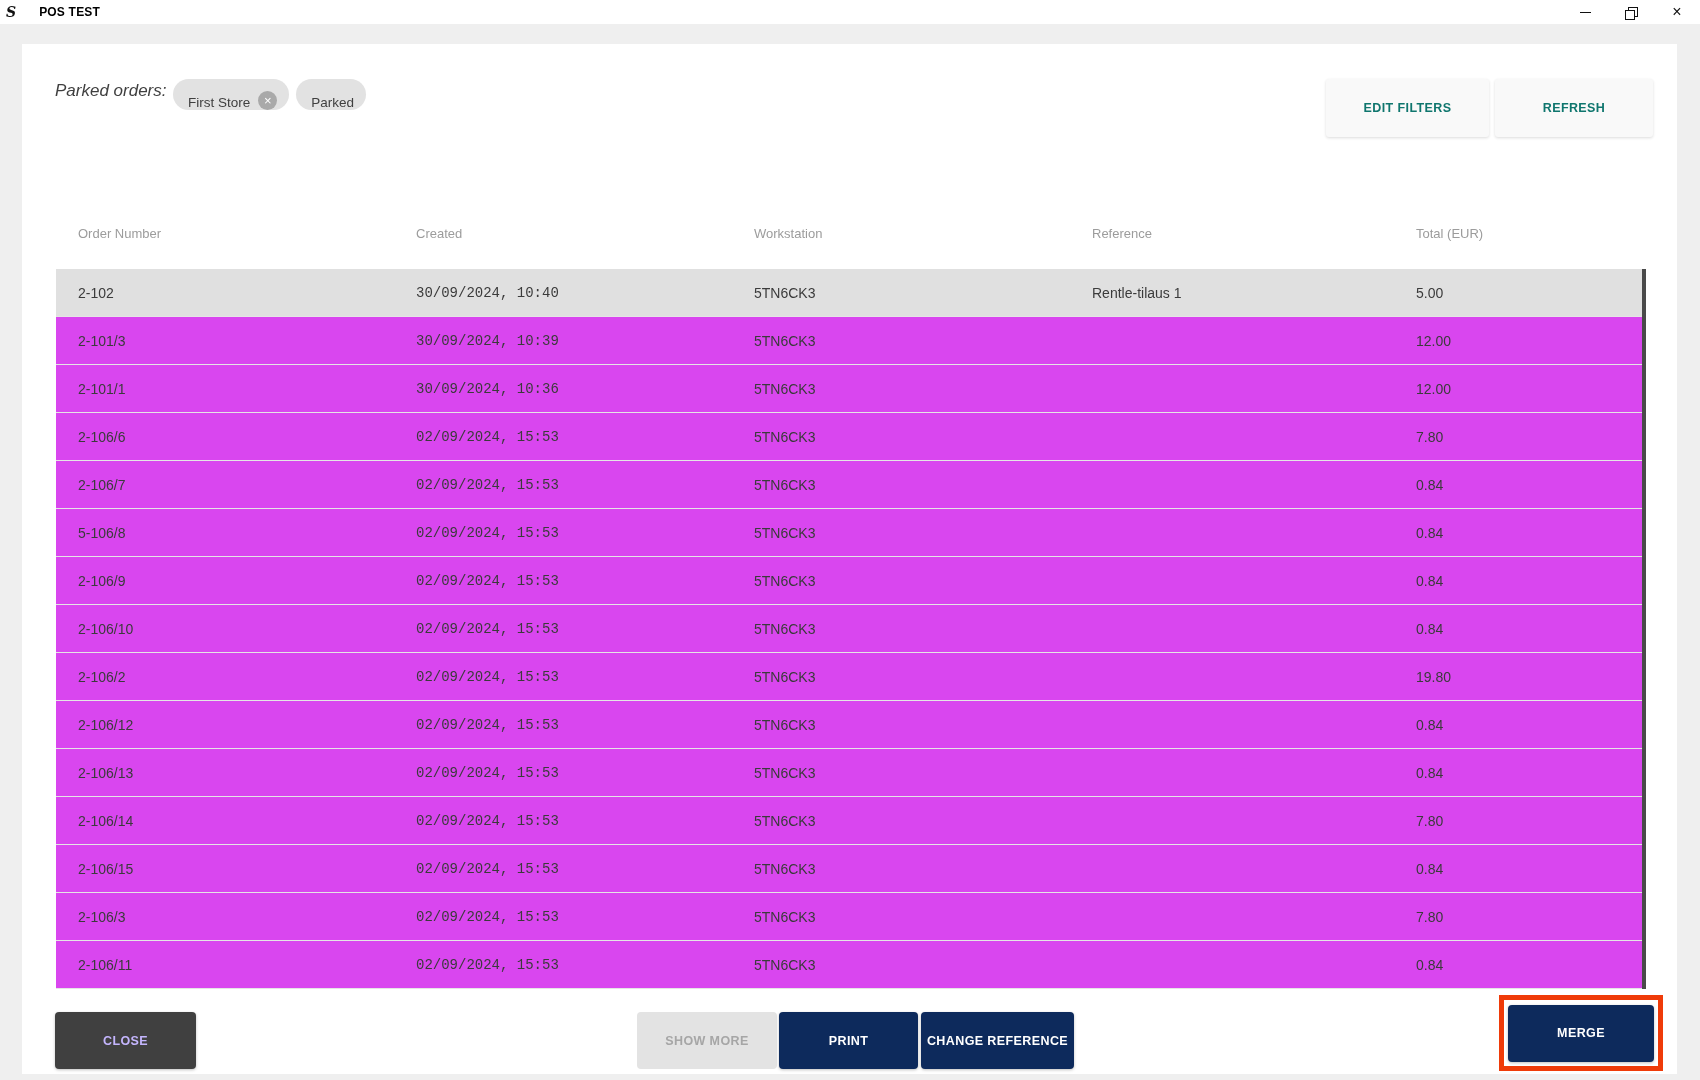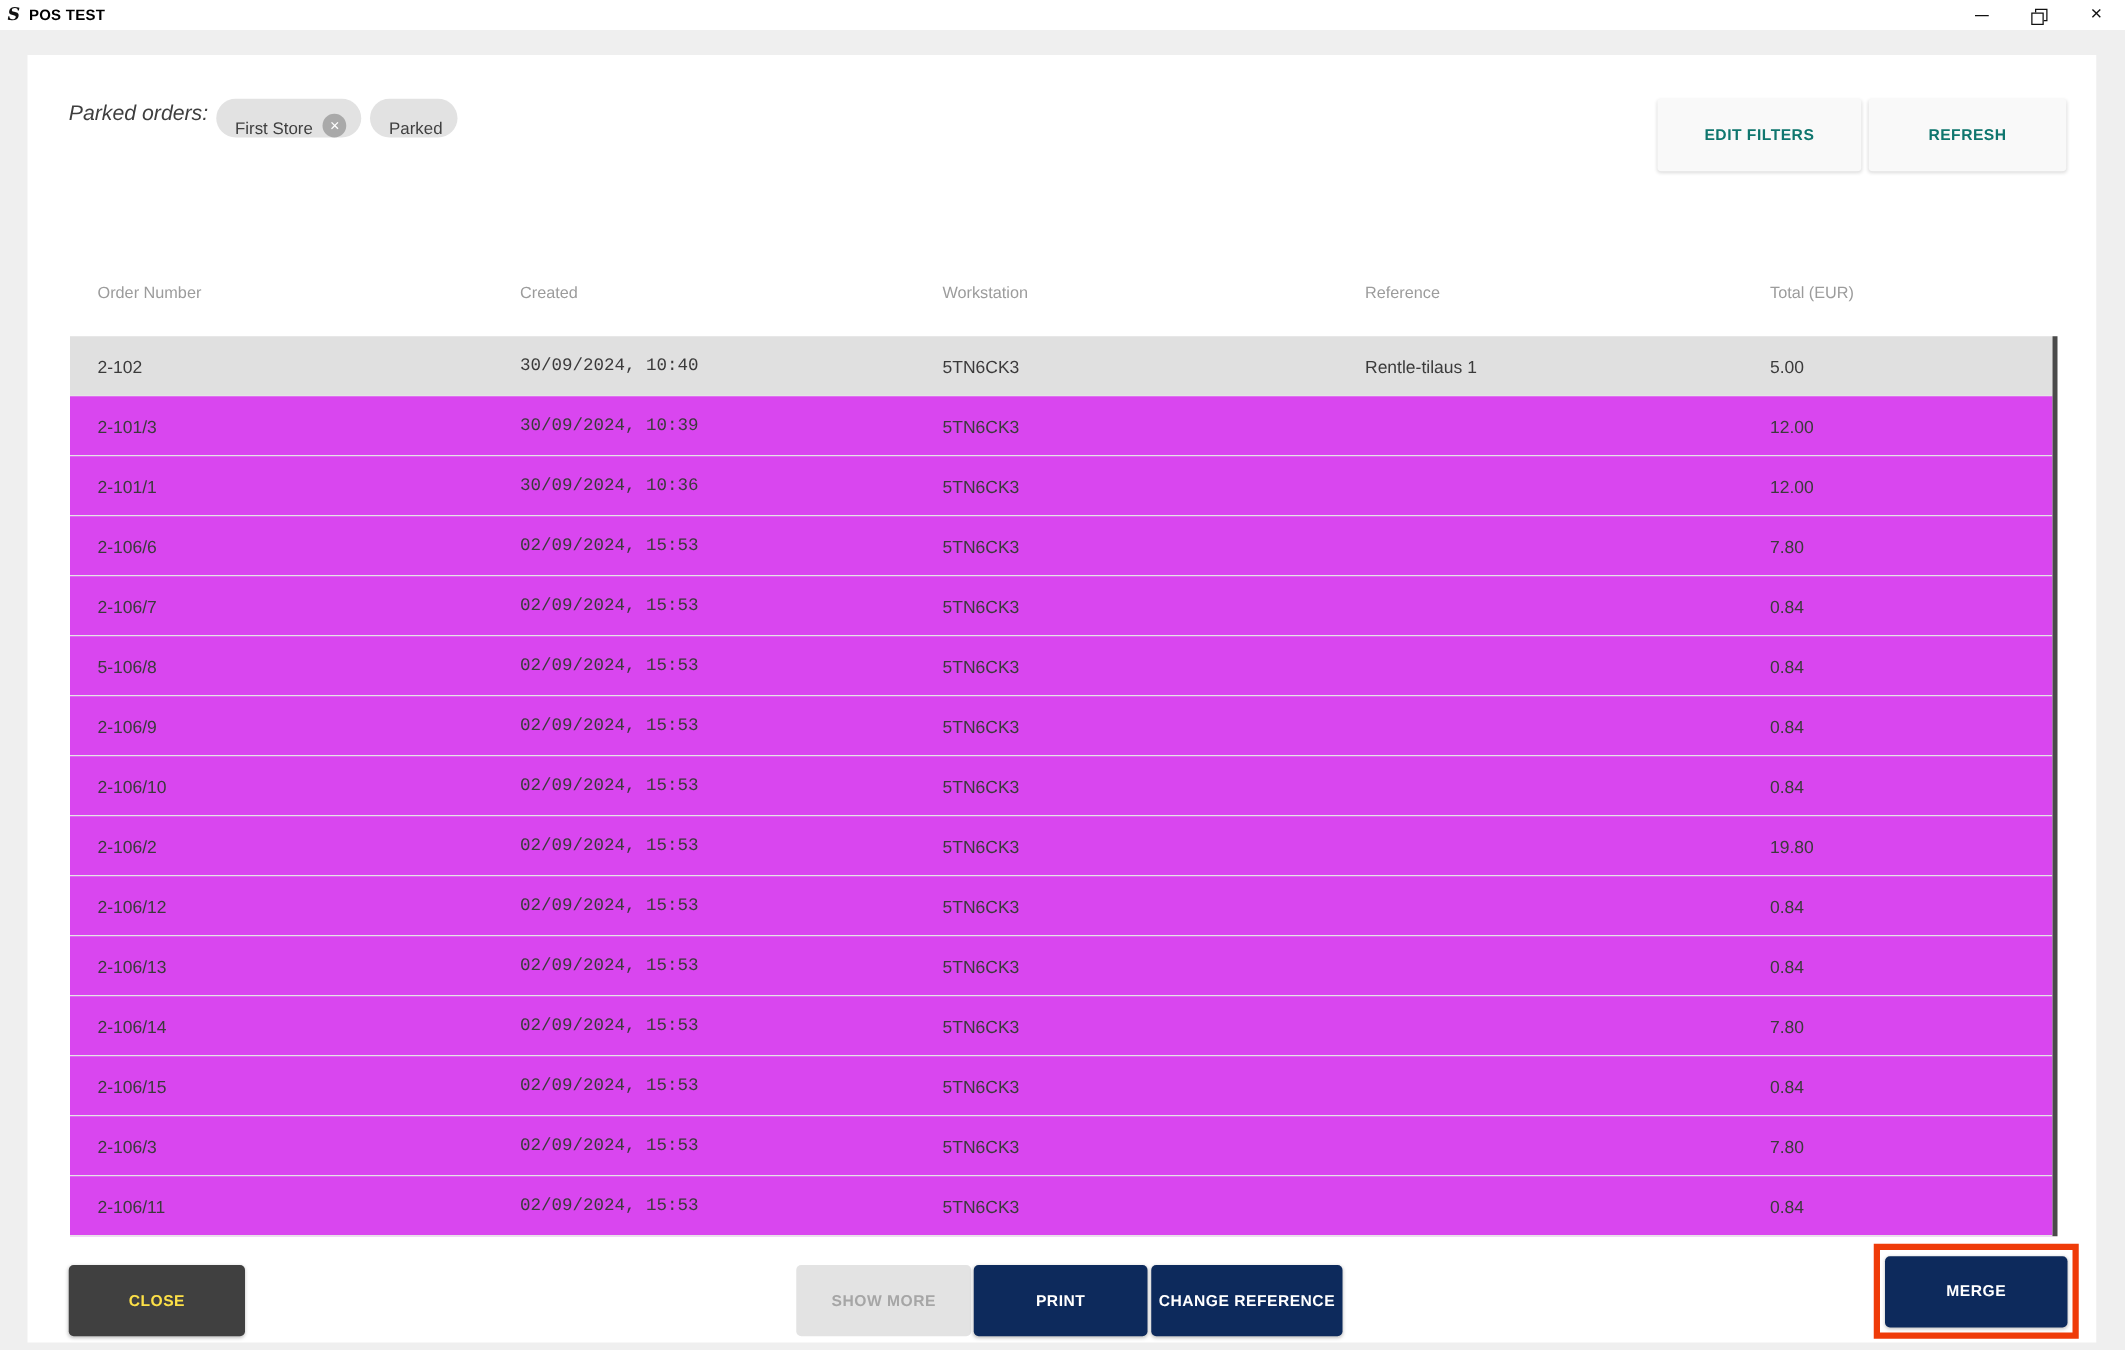--- a/index.html
+++ b/index.html
@@ -13,21 +13,21 @@
   }
   
   .titlebar {
     position:absolute; top:0; left:0; width:1700px; height:24px;
     background:#ffffff; display:flex; align-items:center; z-index:5;
   }
   .app-icon {
     margin-left:6px; font-family:"DejaVu Serif", serif;
     font-weight:bold; font-style:italic; font-size:14px; color:#111; line-height:1;
   }
-  .title-text { margin-left:7px; font-size:12px; font-weight:600; color:#000; letter-spacing:0.2px; }
+  .title-text { margin-left:23px; font-size:12px; font-weight:600; color:#000; letter-spacing:0.2px; }
   .win-controls { margin-left:auto; display:flex; height:100%; }
   .win-btn { width:46px; height:24px; display:flex; align-items:center; justify-content:center; cursor:default; }
   .min-glyph { width:11px; border-top:1px solid #111; display:block; }
   .restore-glyph { position:relative; width:12px; height:11px; display:block; }
   .restore-glyph::before { content:""; position:absolute; top:0; left:3px; width:8px; height:8px; border:1px solid #111; }
   .restore-glyph::after  { content:""; position:absolute; top:3px; left:0; width:8px; height:8px; border:1px solid #111; background:#fff; }
   .close-glyph { font-size:16px; line-height:1; color:#111; font-weight:400; }
   
   .panel {
     position:absolute; left:22px; top:44px; width:1655px; height:1030px;
@@ -69,21 +69,21 @@
   .vscrollbar {
     position:absolute; left:1620px; top:225px; width:4px; height:720px;
     background:#4a4a4a; cursor:pointer;
   }
   
   .footer-btn {
     position:absolute; top:968px; height:57px; border:none; border-radius:4px;
     font-family:"Liberation Sans", sans-serif; font-size:12.5px; font-weight:700;
     letter-spacing:0.4px; cursor:pointer; text-align:center;
   }
-  .close-btn { left:33px; width:141px; background:var(--button-dark, #404040); color:#fde047; box-shadow:0 1px 3px rgba(0,0,0,0.25); }
+  .close-btn { left:33px; width:141px; background:var(--button-dark, #404040); color:#c4b5fd; box-shadow:0 1px 3px rgba(0,0,0,0.25); }
   .show-more-btn { left:615px; width:140px; background:#e3e3e3; color:#a6a6a6; cursor:default; }
   .navy-btn { background:var(--accent-navy, #0d2a5c); color:#ffffff; box-shadow:0 1px 3px rgba(0,0,0,0.25); }
   .print-btn { left:757px; width:139px; }
   .changeref-btn { left:899px; width:153px; }
   .merge-outline {
     position:absolute; left:1477px; top:951px; width:164px; height:76px;
     border:5px solid var(--highlight-red, #ef3b09); background:#ffffff;
     display:flex; align-items:center; justify-content:center;
   }
   .merge-btn { position:static; top:auto; width:146px; height:57px; }

